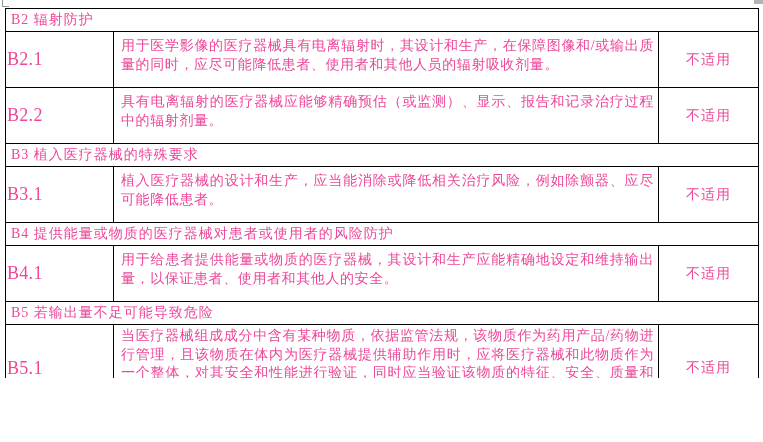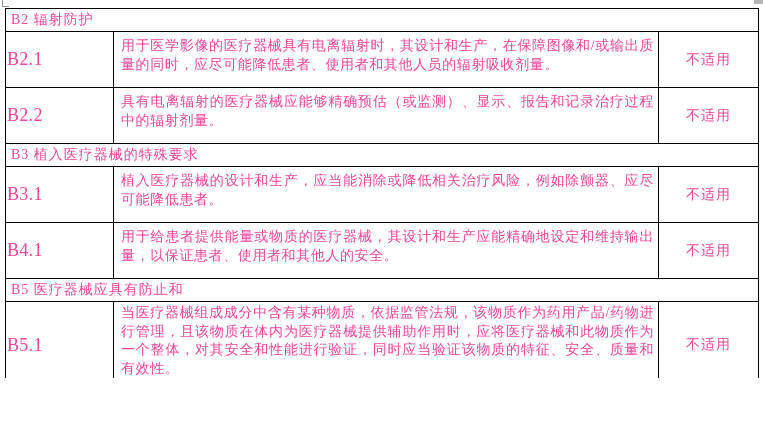--- a/index.html
+++ b/index.html
@@ -111,28 +111,31 @@
 
       <tr>
         <td class="sec-cell" colspan="3">B3 植入医疗器械的特殊要求</td>
       </tr>
       <tr class="content">
         <td class="code-cell">B3.1</td>
         <td class="desc-cell">植入医疗器械的设计和生产，应当能消除或降低相关治疗风险，例如除颤器、应尽可能降低患者。</td>
         <td class="status-cell">不适用</td>
       </tr>
 
+      <tr>
+        <td class="sec-cell" colspan="3">B4 提供能量或物质的医疗器械对患者或使用者的风险防护</td>
+      </tr>
       <tr class="content">
         <td class="code-cell">B4.1</td>
         <td class="desc-cell">用于给患者提供能量或物质的医疗器械，其设计和生产应能精确地设定和维持输出量，以保证患者、使用者和其他人的安全。</td>
         <td class="status-cell">不适用</td>
       </tr>
 
       <tr>
-        <td class="sec-cell" colspan="3">B5 医疗器械应具有防止和</td>
+        <td class="sec-cell" colspan="3">B5 若输出量不足可能导致危险</td>
       </tr>
       <tr class="content tall">
         <td class="code-cell">B5.1</td>
         <td class="desc-cell">当医疗器械组成成分中含有某种物质，依据监管法规，该物质作为药用产品/药物进行管理，且该物质在体内为医疗器械提供辅助作用时，应将医疗器械和此物质作为一个整体，对其安全和性能进行验证，同时应当验证该物质的特征、安全、质量和有效性。</td>
         <td class="status-cell">不适用</td>
       </tr>
     </tbody>
   </table>
 </div>
 

